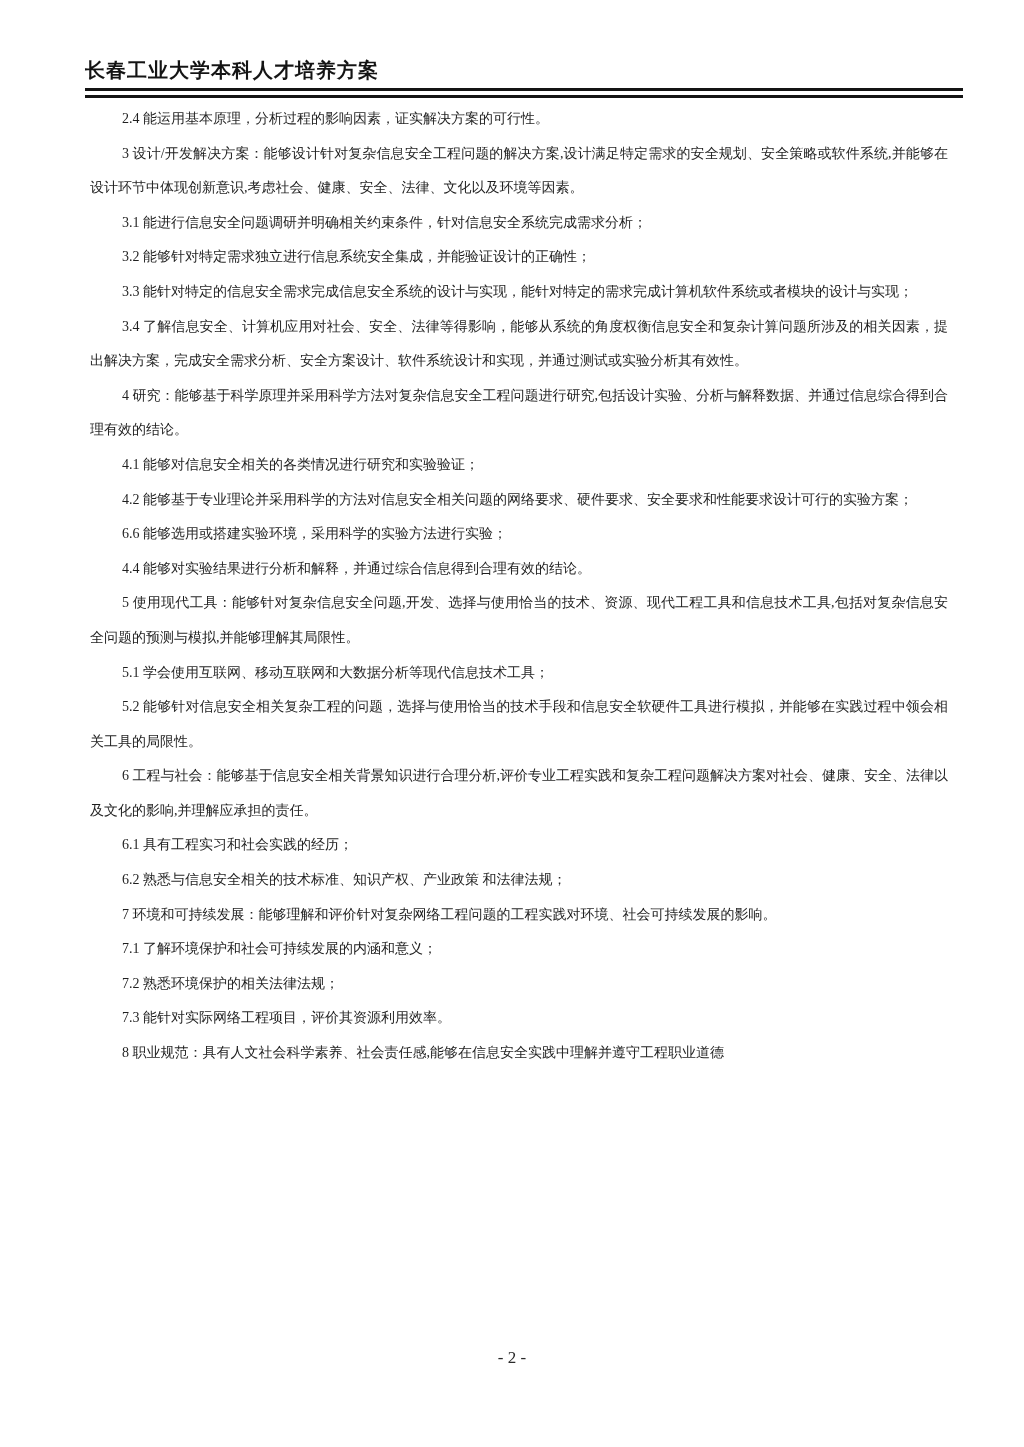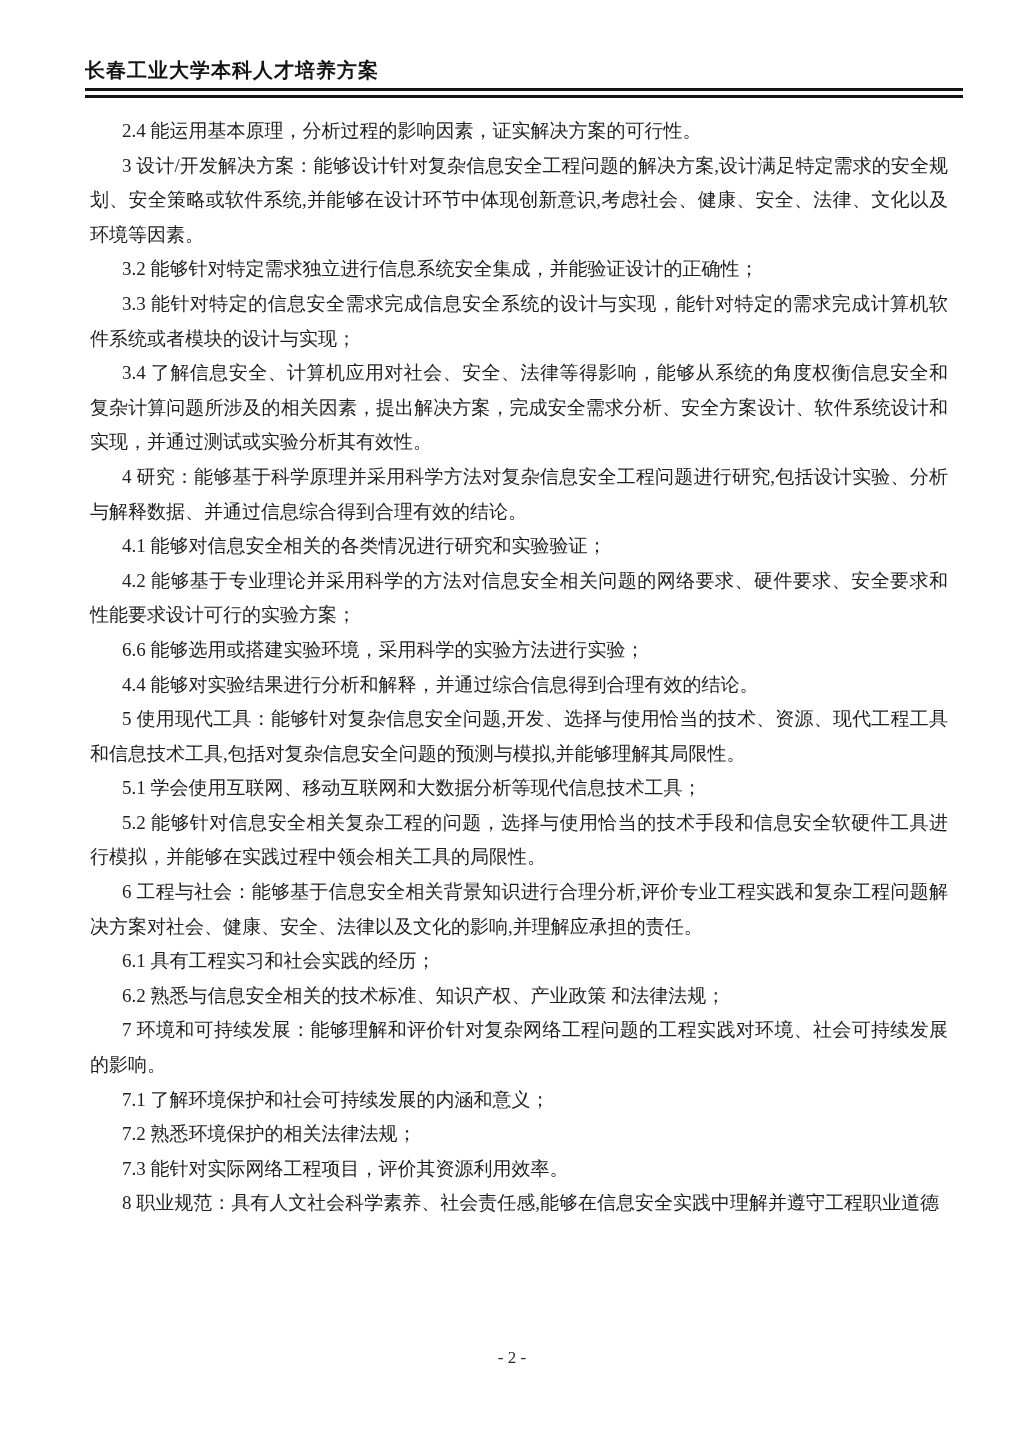--- a/index.html
+++ b/index.html
@@ -31,24 +31,24 @@
     line-height: 28px;
   }
   .header-rule {
     margin-top: 4px;
     height: 4px;
     border-top: 3px solid #141414;
     border-bottom: 3px solid #141414;
   }
   .doc-body {
     position: absolute;
-    top: 114px;
+    top: 102px;
     left: 90px;
     width: 858px;
-    font-size: 19px;
+    font-size: 14px;
     line-height: 34.6px;
     text-align: justify;
     text-justify: inter-character;
   }
   .doc-body p {
     margin: 0;
     padding: 0;
     text-indent: 32px;
     word-break: break-all;
   }
@@ -68,20 +68,21 @@
 <div class="page">
 
   <div class="page-header">
     <div class="header-title">长春工业大学本科人才培养方案</div>
     <div class="header-rule"></div>
   </div>
 
   <div class="doc-body">
     <p>2.4 能运用基本原理，分析过程的影响因素，证实解决方案的可行性。</p>
     <p>3 设计/开发解决方案：能够设计针对复杂信息安全工程问题的解决方案,设计满足特定需求的安全规划、安全策略或软件系统,并能够在设计环节中体现创新意识,考虑社会、健康、安全、法律、文化以及环境等因素。</p>
+    <p>3.1 能进行信息安全问题调研并明确相关约束条件，针对信息安全系统完成需求分析；</p>
     <p>3.2 能够针对特定需求独立进行信息系统安全集成，并能验证设计的正确性；</p>
     <p>3.3 能针对特定的信息安全需求完成信息安全系统的设计与实现，能针对特定的需求完成计算机软件系统或者模块的设计与实现；</p>
     <p>3.4 了解信息安全、计算机应用对社会、安全、法律等得影响，能够从系统的角度权衡信息安全和复杂计算问题所涉及的相关因素，提出解决方案，完成安全需求分析、安全方案设计、软件系统设计和实现，并通过测试或实验分析其有效性。</p>
     <p>4 研究：能够基于科学原理并采用科学方法对复杂信息安全工程问题进行研究,包括设计实验、分析与解释数据、并通过信息综合得到合理有效的结论。</p>
     <p>4.1 能够对信息安全相关的各类情况进行研究和实验验证；</p>
     <p>4.2 能够基于专业理论并采用科学的方法对信息安全相关问题的网络要求、硬件要求、安全要求和性能要求设计可行的实验方案；</p>
     <p>6.6 能够选用或搭建实验环境，采用科学的实验方法进行实验；</p>
     <p>4.4 能够对实验结果进行分析和解释，并通过综合信息得到合理有效的结论。</p>
     <p>5 使用现代工具：能够针对复杂信息安全问题,开发、选择与使用恰当的技术、资源、现代工程工具和信息技术工具,包括对复杂信息安全问题的预测与模拟,并能够理解其局限性。</p>
     <p>5.1 学会使用互联网、移动互联网和大数据分析等现代信息技术工具；</p>

